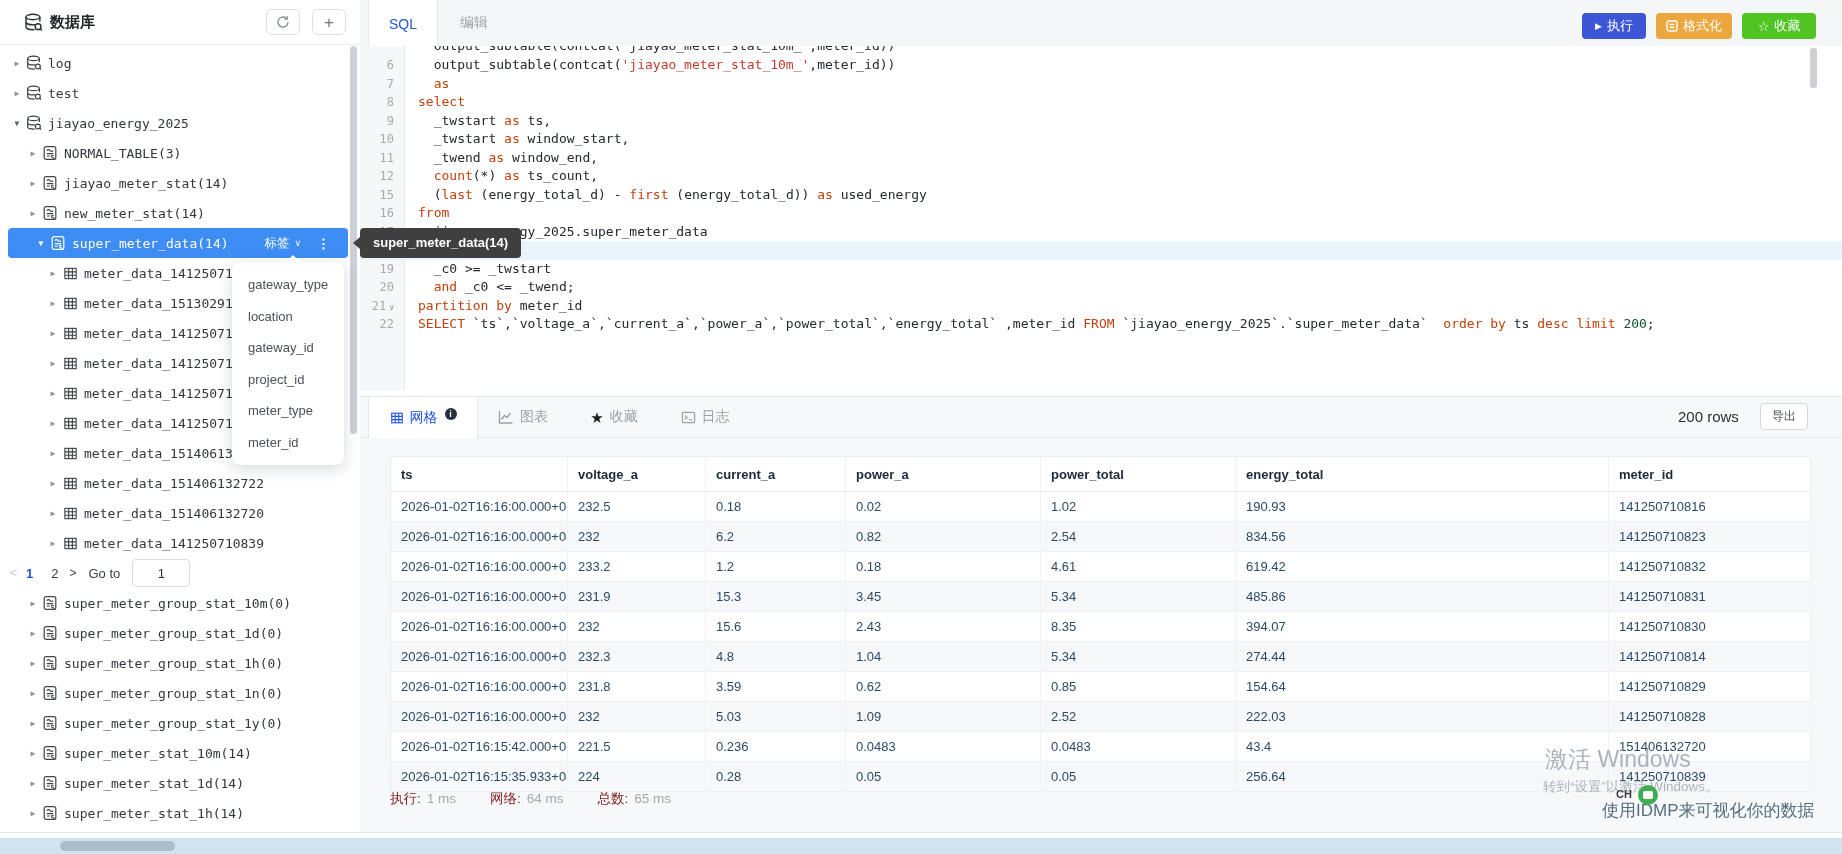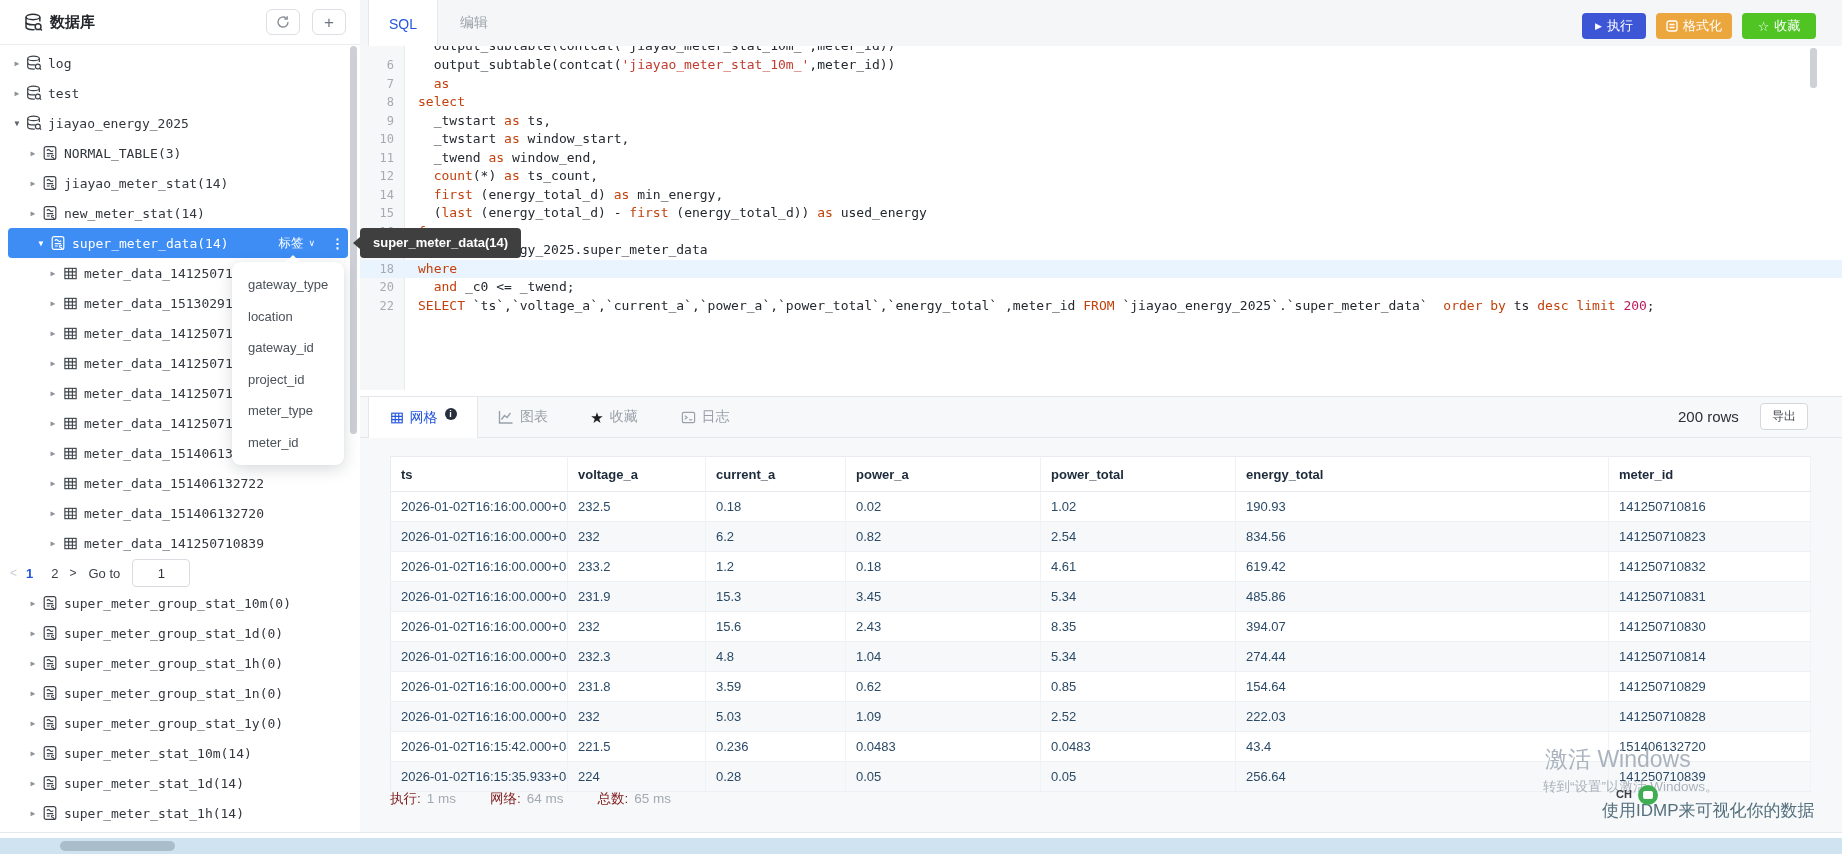--- a/index.html
+++ b/index.html
@@ -15,21 +15,21 @@
   #btn-refresh{left:266px;}
   #btn-plus{left:312px;font-size:17px;color:#6f7680;line-height:1;}
   .tree{position:absolute;top:48px;left:0;width:360px;}
   .tree-row{height:30px;display:flex;align-items:center;cursor:pointer;
             font-family:"DejaVu Sans Mono",monospace;font-size:13px;color:#33373d;}
   .tree-row .caret{width:14px;text-align:center;font-size:8px;color:#8f949c;flex:none;}
   .tree-row .caret.exp{color:#5d636b;font-size:8px;}
   .t-icon{width:16px;height:16px;margin:0 6px 0 2px;flex:none;color:#3e434a;display:flex;align-items:center;justify-content:center;}
   .tree-row.sel{margin:0 12px 0 8px;border-radius:4px;background:#3d8df5;color:#fff;}
   .tree-row.sel .caret,.tree-row.sel .t-icon{color:#fff;}
-  .tag-wrap{margin-left:auto;display:flex;align-items:center;padding-right:4px;
+  .tag-wrap{margin-left:auto;display:flex;align-items:center;padding-right:18px;
             font-family:"Liberation Sans",sans-serif;}
   .tag-label{font-size:12.5px;}
   .tag-caret{font-size:9px;margin-left:5px;}
   .dots{margin-left:16px;font-size:13px;font-weight:bold;}
   .pag{height:30px;display:flex;align-items:center;font-size:13px;color:#3a3f47;padding-left:8px;}
   .pag span{cursor:pointer;}
   .pag .pg{margin:0 9px;}
   .pag .pg.act{color:#2456dd;font-weight:700;}
   .pag .prev{color:#c7cbd0;font-size:12px;margin-left:2px;}
   .pag .next{color:#3a3f47;font-size:12px;margin:0 2px;}
@@ -57,21 +57,21 @@
   .ed-clip{height:10px;overflow:hidden;position:relative;}
   .ed-clip .ed-row{margin-top:-9px;}
   .ed-row{display:flex;height:18.5px;line-height:18.5px;position:relative;}
   .ed-row.active{background:#e9f4fe;}
   .ed-num{width:44px;flex:none;text-align:right;padding-right:10px;box-sizing:border-box;
           font-family:"DejaVu Sans Mono",monospace;font-size:12px;color:#a6aab2;position:relative;}
   .ed-num .fold{font-size:8px;color:#8b9199;margin-left:3px;}
   .ed-code{padding-left:14px;font-family:"DejaVu Sans Mono",monospace;font-size:13px;white-space:pre;color:#24292f;}
   .tk-k{color:#c2410c;}
   .tk-s{color:#c23b2e;}
-  .tk-n{color:#be185d;}
+  .tk-n{color:#14532d;}
   .ed-scroll{position:absolute;right:25px;top:2px;width:7px;height:40px;border-radius:3px;background:#cdd1d6;}
   
   .tooltip{position:absolute;left:360px;top:228px;height:30px;line-height:30px;background:#3f3f3f;color:#fff;
            font-size:13px;font-weight:bold;padding:0 13px;border-radius:4px;z-index:60;white-space:nowrap;}
   .tooltip::before{content:"";position:absolute;left:-7px;top:50%;margin-top:-6px;width:0;height:0;
            border-top:6px solid transparent;border-bottom:6px solid transparent;border-right:7px solid #3f3f3f;}
   .menu{position:absolute;left:232px;top:262px;width:112px;background:#fff;border-radius:8px;
         box-shadow:0 4px 16px rgba(15,23,42,.16),0 0 1px rgba(0,0,0,.1);padding:7px 0;z-index:50;}
   .menu::before{content:"";position:absolute;top:-5px;left:56px;width:10px;height:10px;background:#fff;
         transform:rotate(45deg);}
@@ -494,42 +494,46 @@
           </div>
           <div class="ed-row">
             <span class="ed-num">11</span>
             <span class="ed-code"><span class="tk-p">  _twend </span><span class="tk-k">as</span><span class="tk-p"> window_end,</span></span>
           </div>
           <div class="ed-row">
             <span class="ed-num">12</span>
             <span class="ed-code"><span class="tk-p">  </span><span class="tk-k">count</span><span class="tk-p">(*) </span><span class="tk-k">as</span><span class="tk-p"> ts_count,</span></span>
           </div>
           <div class="ed-row">
-            <span class="ed-num">14</span>
-            <span class="ed-code"><span class="tk-p">  </span><span class="tk-k">first</span><span class="tk-p"> (energy_total_d) </span><span class="tk-k">as</span><span class="tk-p"> min_energy,</span></span>
-          </div>
-          <div class="ed-row">
             <span class="ed-num">15</span>
             <span class="ed-code"><span class="tk-p">  (</span><span class="tk-k">last</span><span class="tk-p"> (energy_total_d) - </span><span class="tk-k">first</span><span class="tk-p"> (energy_total_d)) </span><span class="tk-k">as</span><span class="tk-p"> used_energy</span></span>
           </div>
           <div class="ed-row">
             <span class="ed-num">16</span>
             <span class="ed-code"><span class="tk-k">from</span></span>
           </div>
           <div class="ed-row">
             <span class="ed-num">17</span>
             <span class="ed-code"><span class="tk-p">  jiayao_energy_2025.super_meter_data</span></span>
           </div>
           <div class="ed-row active">
             <span class="ed-num">18</span>
             <span class="ed-code"><span class="tk-k">where</span></span>
           </div>
           <div class="ed-row">
+            <span class="ed-num">19</span>
+            <span class="ed-code"><span class="tk-p">  _c0 &gt;= _twstart</span></span>
+          </div>
+          <div class="ed-row">
             <span class="ed-num">20</span>
             <span class="ed-code"><span class="tk-p">  </span><span class="tk-k">and</span><span class="tk-p"> _c0 &lt;= _twend;</span></span>
+          </div>
+          <div class="ed-row">
+            <span class="ed-num">21<span class="fold">∨</span></span>
+            <span class="ed-code"><span class="tk-k">partition by</span><span class="tk-p"> meter_id</span></span>
           </div>
           <div class="ed-row">
             <span class="ed-num">22</span>
             <span class="ed-code"><span class="tk-k">SELECT</span><span class="tk-p"> `ts`,`voltage_a`,`current_a`,`power_a`,`power_total`,`energy_total` ,meter_id </span><span class="tk-k">FROM</span><span class="tk-p"> `jiayao_energy_2025`.`super_meter_data`  </span><span class="tk-k">order by</span><span class="tk-p"> ts </span><span class="tk-k">desc</span><span class="tk-p"> </span><span class="tk-k">limit</span><span class="tk-p"> </span><span class="tk-n">200</span><span class="tk-p">;</span></span>
           </div>
         </div>
       <div class="ed-scroll"></div>
     </div>
   </div>
 

